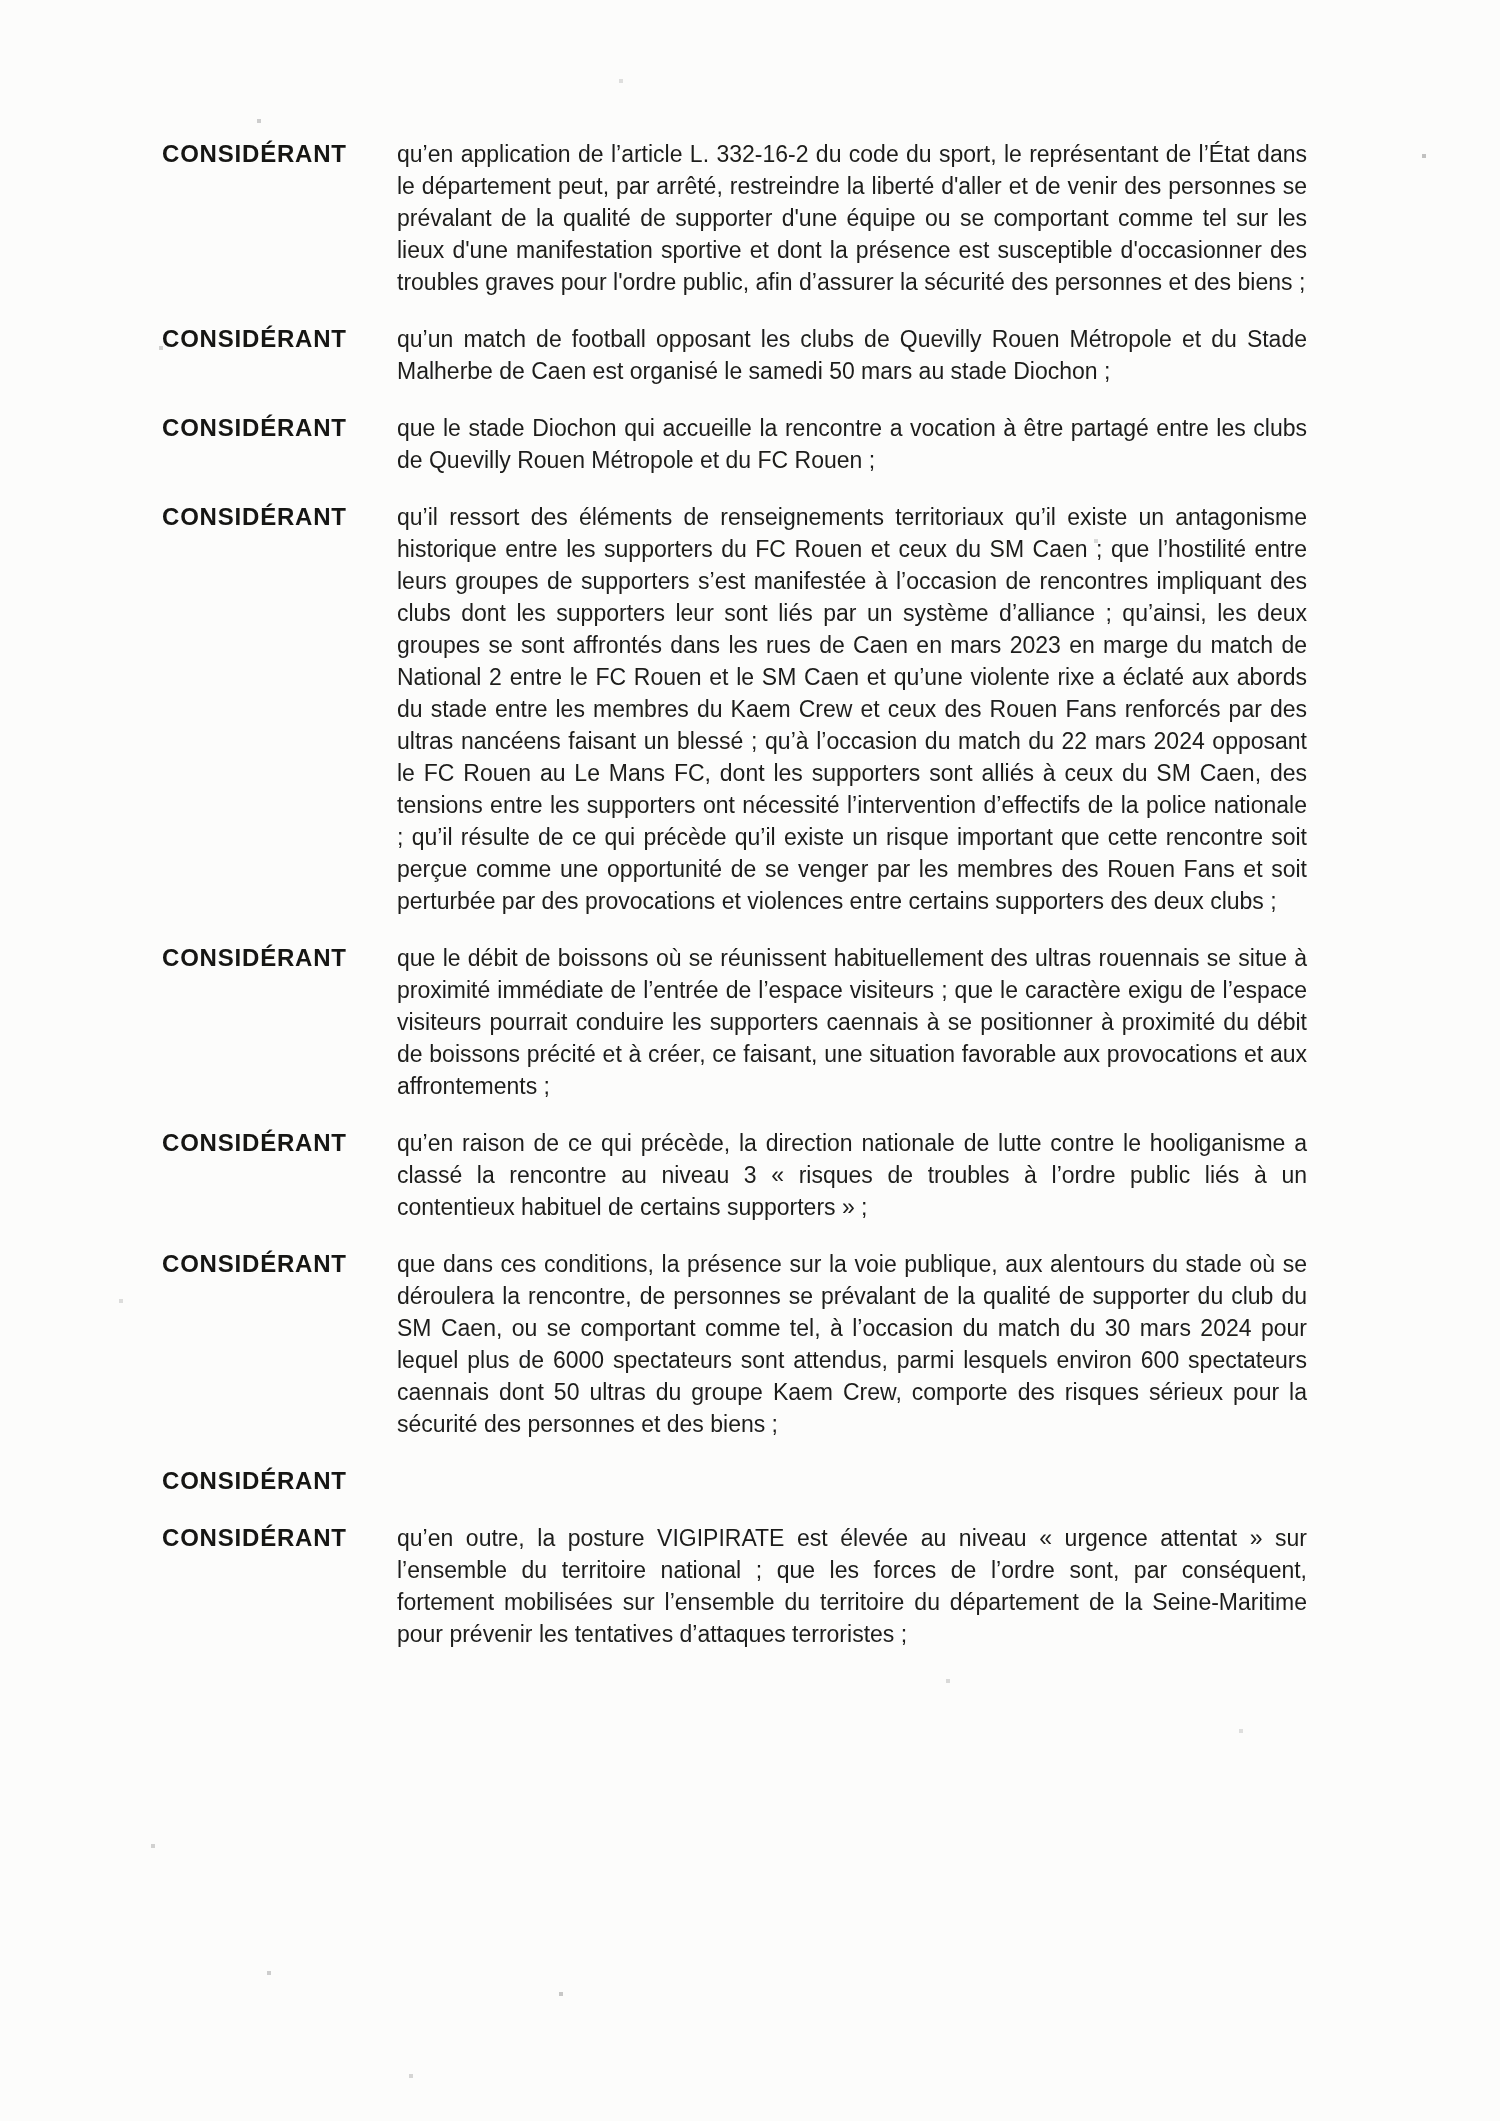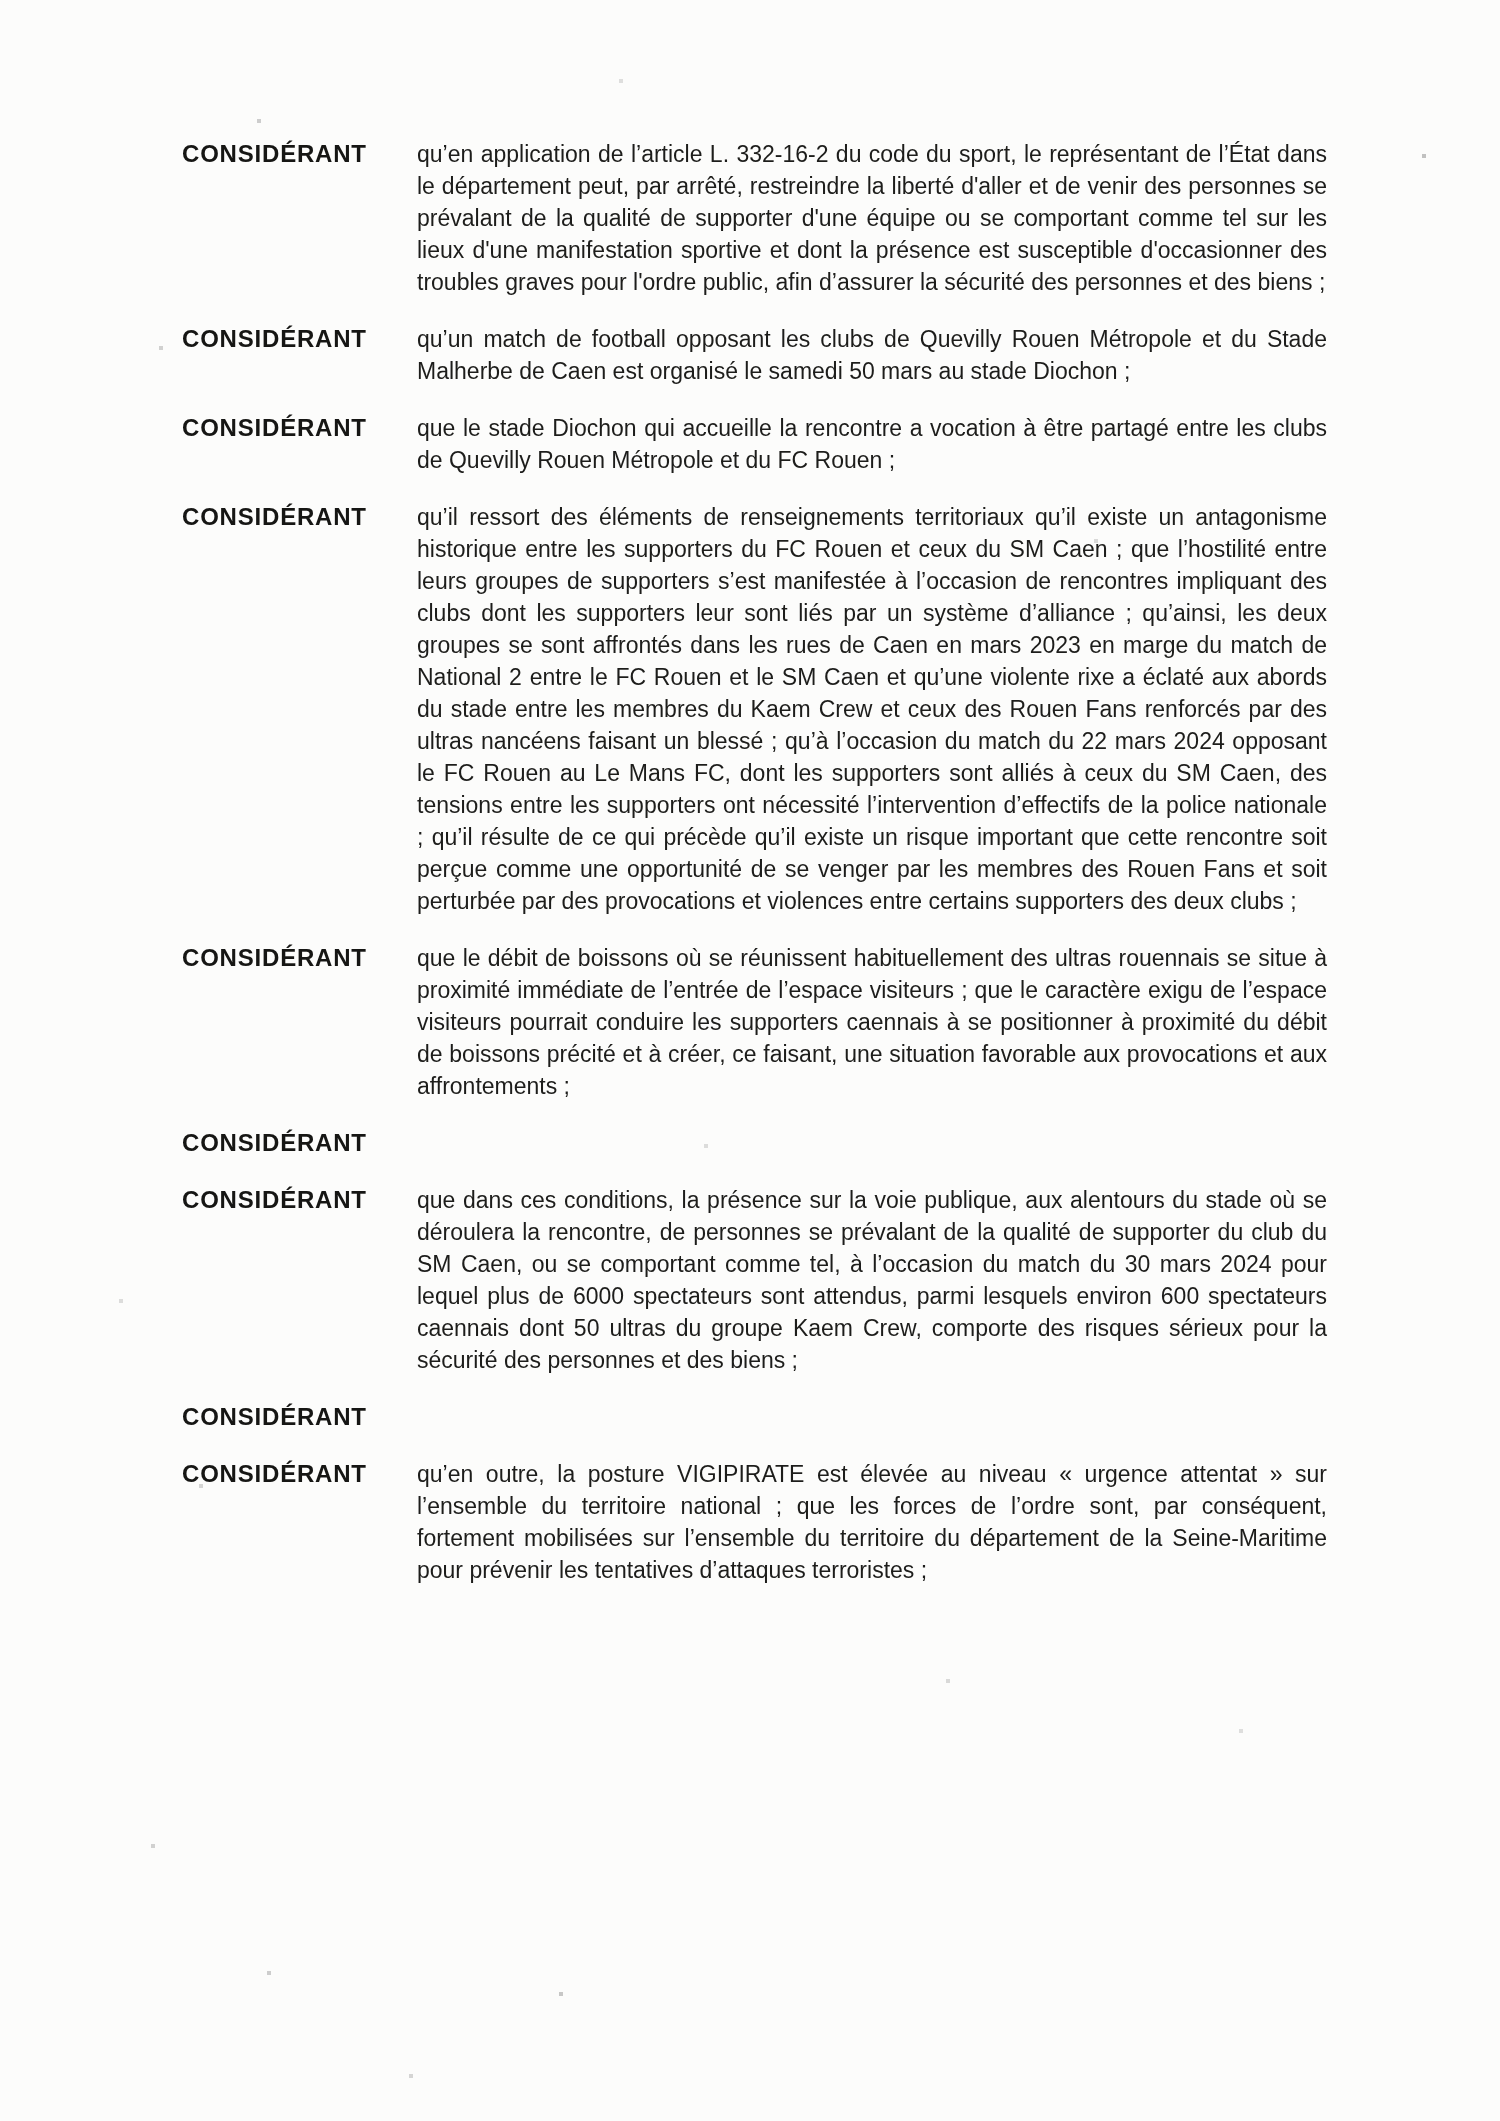--- a/index.html
+++ b/index.html
@@ -19,21 +19,20 @@
     position: absolute;
     left: 162px;
     top: 138px;
     width: 1145px;
   }
 
   .considerant-row {
     display: grid;
     grid-template-columns: 235px 910px;
     margin-bottom: 25px;
-    margin-left: 20px;
   }
 
   .considerant-label {
     font-weight: bold;
     font-size: 24px;
     line-height: 32px;
     letter-spacing: 0.8px;
     color: #161614;
     white-space: nowrap;
   }
@@ -98,20 +97,21 @@
       <div class="considerant-body">qu’il ressort des éléments de renseignements territoriaux qu’il existe un antagonisme historique entre les supporters du FC Rouen et ceux du SM Caen ; que l’hostilité entre leurs groupes de supporters s’est manifestée à l’occasion de rencontres impliquant des clubs dont les supporters leur sont liés par un système d’alliance ; qu’ainsi, les deux groupes se sont affrontés dans les rues de Caen en mars 2023 en marge du match de National 2 entre le FC Rouen et le SM Caen et qu’une violente rixe a éclaté aux abords du stade entre les membres du Kaem Crew et ceux des Rouen Fans renforcés par des ultras nancéens faisant un blessé ; qu’à l’occasion du match du 22 mars 2024 opposant le FC Rouen au Le Mans FC, dont les supporters sont alliés à ceux du SM Caen, des tensions entre les supporters ont nécessité l’intervention d’effectifs de la police nationale ; qu’il résulte de ce qui précède qu’il existe un risque important que cette rencontre soit perçue comme une opportunité de se venger par les membres des Rouen Fans et soit perturbée par des provocations et violences entre certains supporters des deux clubs ;</div>
     </section>
 
     <section class="considerant-row">
       <div class="considerant-label">CONSIDÉRANT</div>
       <div class="considerant-body">que le débit de boissons où se réunissent habituellement des ultras rouennais se situe à proximité immédiate de l’entrée de l’espace visiteurs ; que le caractère exigu de l’espace visiteurs pourrait conduire les supporters caennais à se positionner à proximité du débit de boissons précité et à créer, ce faisant, une situation favorable aux provocations et aux affrontements ;</div>
     </section>
 
     <section class="considerant-row">
       <div class="considerant-label">CONSIDÉRANT</div>
+      <div class="considerant-body">qu’en raison de ce qui précède, la direction nationale de lutte contre le hooliganisme a classé la rencontre au niveau 3 « risques de troubles à l’ordre public liés à un contentieux habituel de certains supporters » ;</div>
     </section>
 
     <section class="considerant-row">
       <div class="considerant-label">CONSIDÉRANT</div>
       <div class="considerant-body">que dans ces conditions, la présence sur la voie publique, aux alentours du stade où se déroulera la rencontre, de personnes se prévalant de la qualité de supporter du club du SM Caen, ou se comportant comme tel, à l’occasion du match du 30 mars 2024 pour lequel plus de 6000 spectateurs sont attendus, parmi lesquels environ 600 spectateurs caennais dont 50 ultras du groupe Kaem Crew, comporte des risques sérieux pour la sécurité des personnes et des biens ;</div>
     </section>
 
     <section class="considerant-row">
       <div class="considerant-label">CONSIDÉRANT</div>
     </section>

